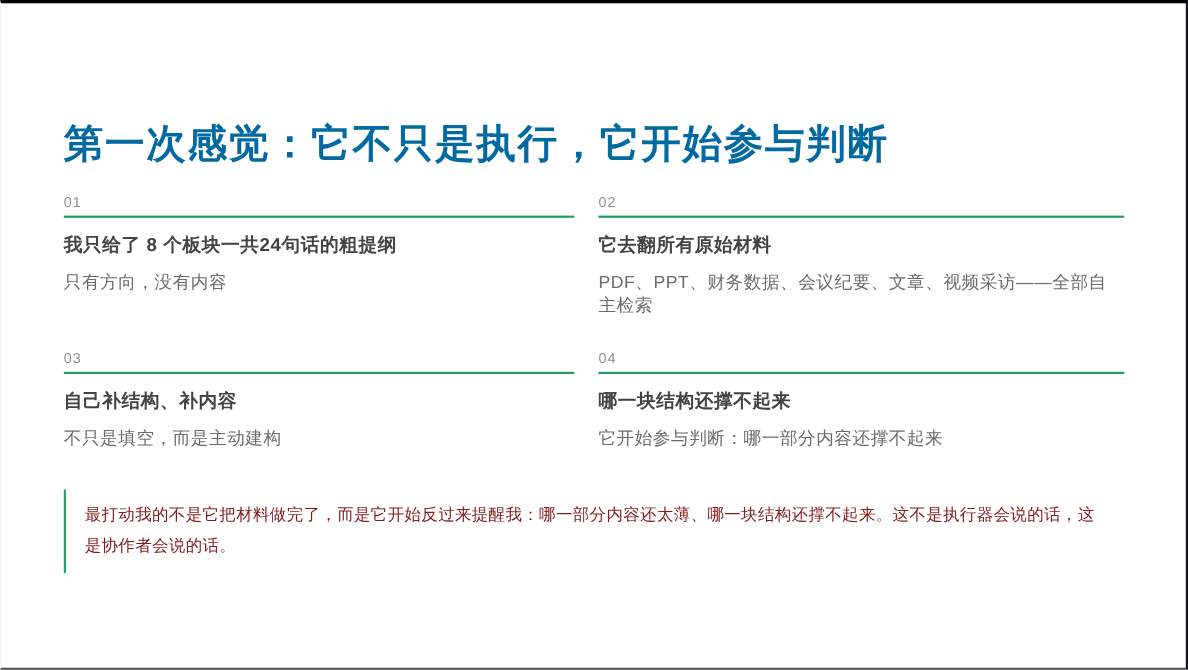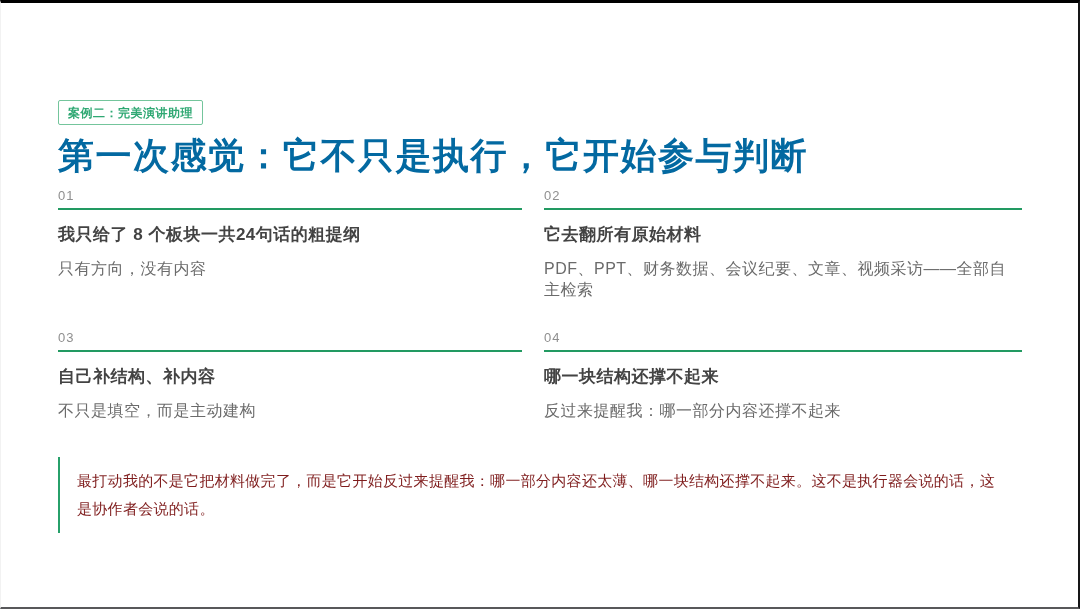--- a/index.html
+++ b/index.html
@@ -31,21 +31,21 @@
   }
   .heading {
     margin: 9px 0 0 0;
     font-size: 36px;
     font-weight: 700;
     color: #0369a1;
     letter-spacing: 1.5px;
     line-height: 44px;
   }
   .grid {
-    margin-top: 10px;
+    margin-top: 23px;
     width: 964px;
     display: grid;
     grid-template-columns: 464px 478px;
     column-gap: 22px;
     row-gap: 29px;
   }
   .point .num {
     display: block;
     font-size: 13px;
     color: #8f8f8f;
@@ -78,21 +78,20 @@
     line-height: 28px;
     color: #7f1d1d;
     letter-spacing: 0.3px;
   }
 </style>
 </head>
 <body>
 
 <div class="slide">
 
-  <span class="badge">案例二：完美演讲助理</span>
 
   <h1 class="heading">第一次感觉：它不只是执行，它开始参与判断</h1>
 
   <div class="grid">
 
     <div class="point">
       <span class="num">01</span>
       <div class="ptitle">我只给了 8 个板块一共24句话的粗提纲</div>
       <div class="psub">只有方向，没有内容</div>
     </div>
@@ -105,21 +104,21 @@
 
     <div class="point">
       <span class="num">03</span>
       <div class="ptitle">自己补结构、补内容</div>
       <div class="psub">不只是填空，而是主动建构</div>
     </div>
 
     <div class="point">
       <span class="num">04</span>
       <div class="ptitle">哪一块结构还撑不起来</div>
-      <div class="psub">反过来提醒我：哪一部分内容还撑不起来</div>
+      <div class="psub">它开始参与判断：哪一部分内容还撑不起来</div>
     </div>
 
   </div>
 
   <div class="quote">
     <p>最打动我的不是它把材料做完了，而是它开始反过来提醒我：哪一部分内容还太薄、哪一块结构还撑不起来。这不是执行器会说的话，这是协作者会说的话。</p>
   </div>
 
 </div>
 

